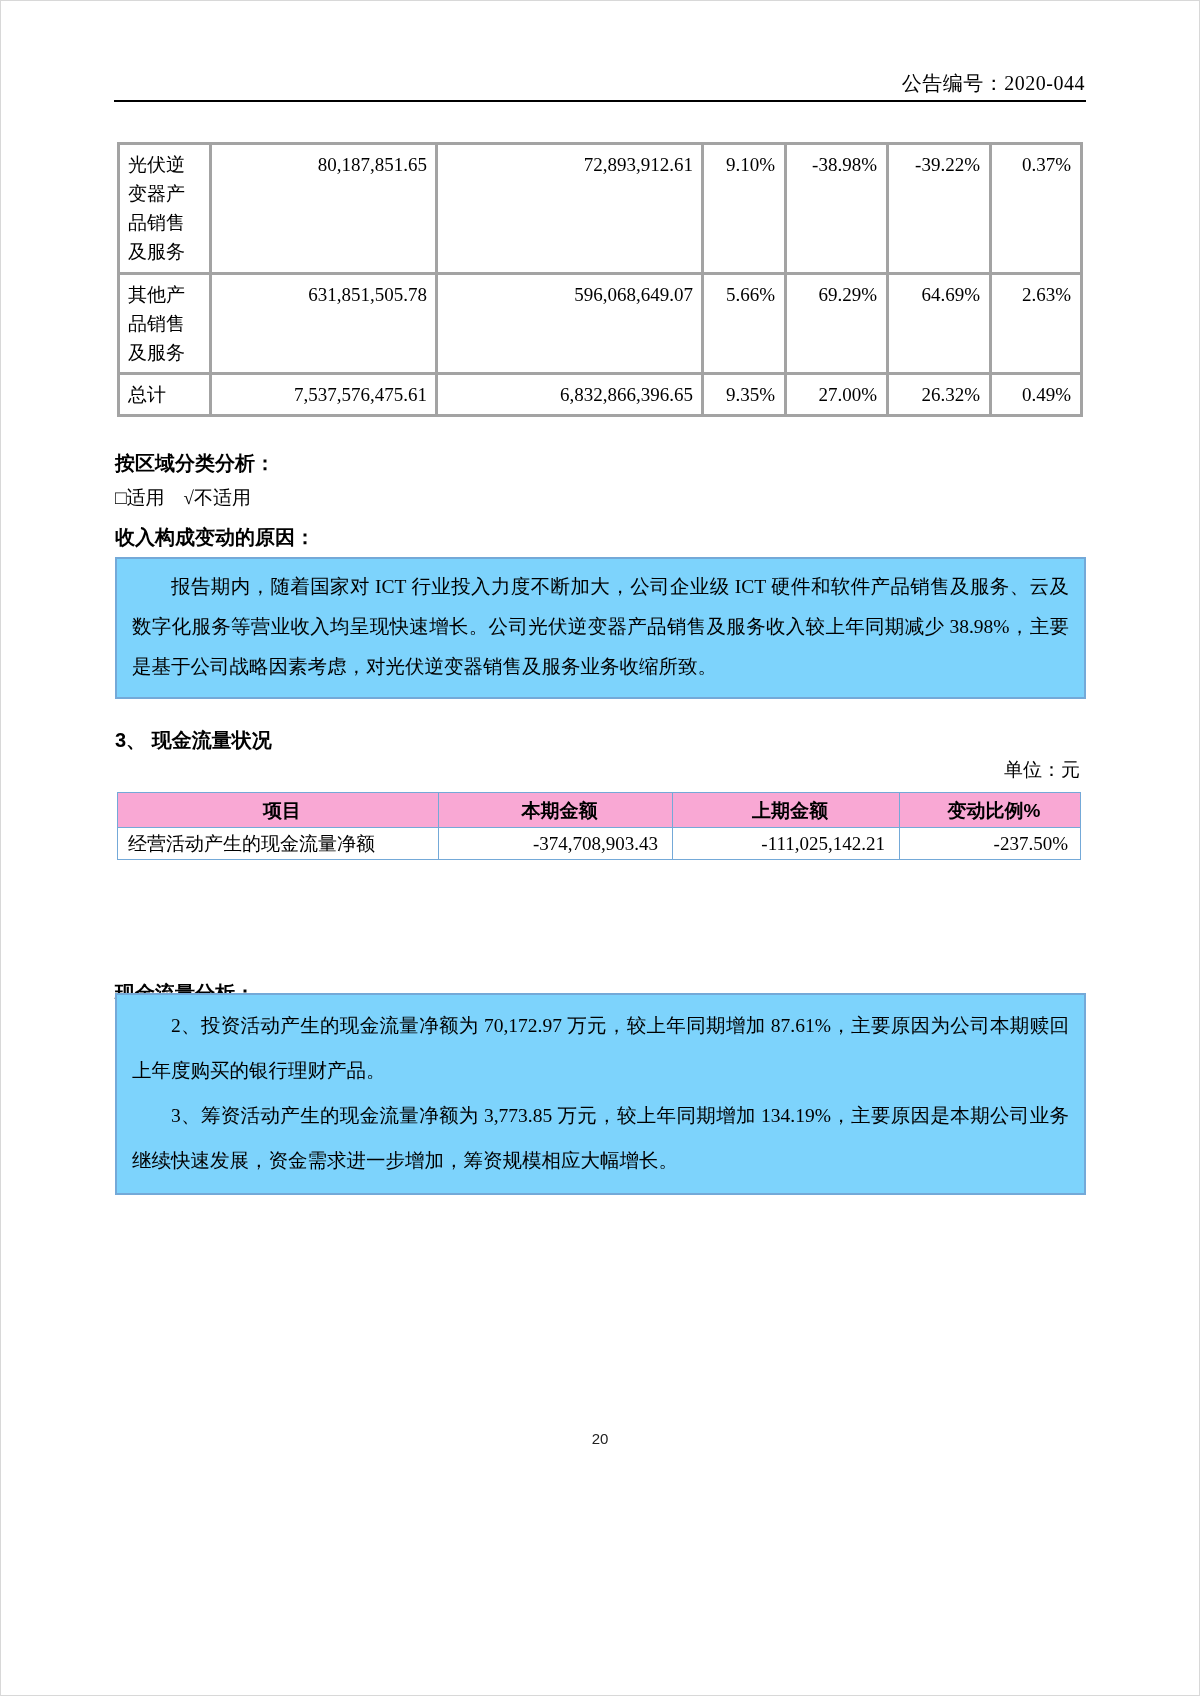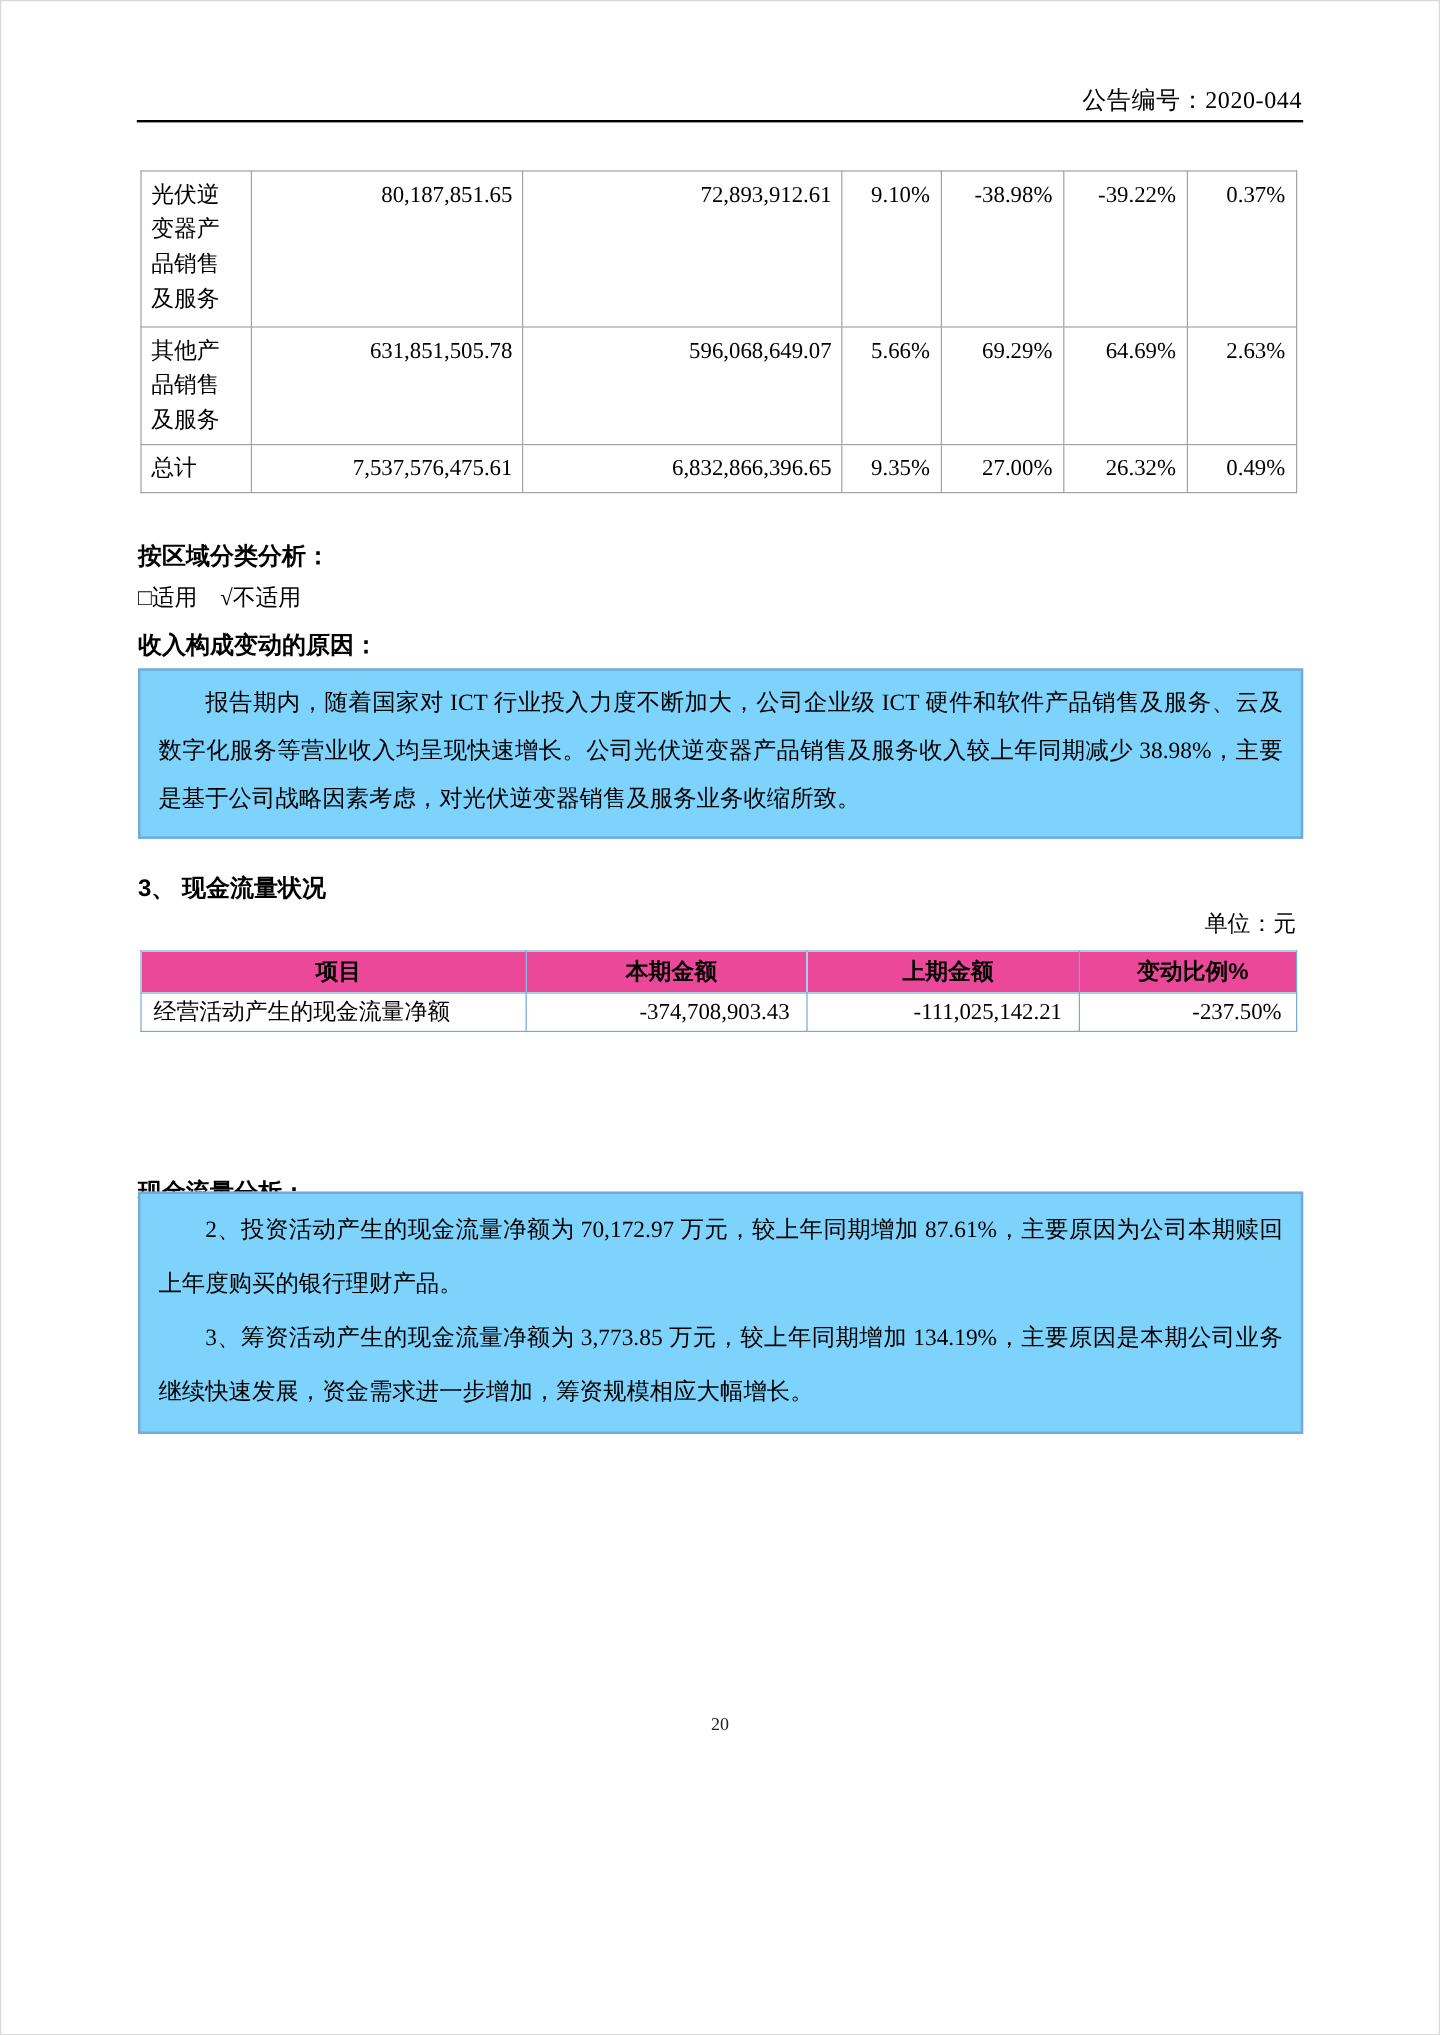--- a/index.html
+++ b/index.html
@@ -23,21 +23,21 @@
     background:#000;
   }
 
   
   table { border-collapse:collapse; table-layout:fixed; }
   .revenue-table {
     position:absolute; top:142px; left:117px; width:963px;
     font-size:19px;
   }
   .revenue-table td {
-    border:1px solid #a3a3a3;
+    border:3px solid #a3a3a3;
     vertical-align:top;
     padding:5px 8px;
     line-height:29px;
     overflow:hidden;
   }
   .revenue-table td.label { padding-right:10px; }
   .revenue-table td.num { text-align:right; }
   .revenue-table td.pct { text-align:right; padding-right:9px; }
   .revenue-table tr.row-1 { height:130px; }
   .revenue-table tr.row-2 { height:89px; }
@@ -47,21 +47,21 @@
     position:absolute; top:792px; left:117px; width:963px;
     font-size:19px;
   }
   .cashflow-table td, .cashflow-table th {
     border:1px solid #74a9d8;
     padding:2px 12px;
     line-height:27px;
     overflow:hidden;
   }
   .cashflow-table th {
-    background:#ec4899;
+    background:#f9a8d4;
     font-family:"Liberation Sans", sans-serif;
     font-weight:bold;
     font-size:19px;
     text-align:center;
     height:30px;
     padding-left:20px;
   }
   .cashflow-table td { height:27px; }
   .cashflow-table td.item { text-align:left; padding-left:10px; }
   .cashflow-table td.num { text-align:right; padding-right:14px; }
@@ -99,21 +99,21 @@
     font-size:19.5px;
     text-align:justify;
   }
   #reason-box { top:557px; line-height:40px; }
   #analysis-box { top:993px; line-height:45px; }
   .blue-box p { margin:0; text-indent:2em; }
 
   .page-number {
     position:absolute; top:1430px; left:0; width:1200px;
     text-align:center;
-    font-family:Liberation Serif, serif;
+    font-family:Liberation Sans, sans-serif;
     font-size:15px; color:#222;
   }
 </style>
 </head>
 <body>
 
 <div class="doc-number">公告编号：2020-044</div>
 <div class="header-rule"></div>
 
 <table class="revenue-table">

